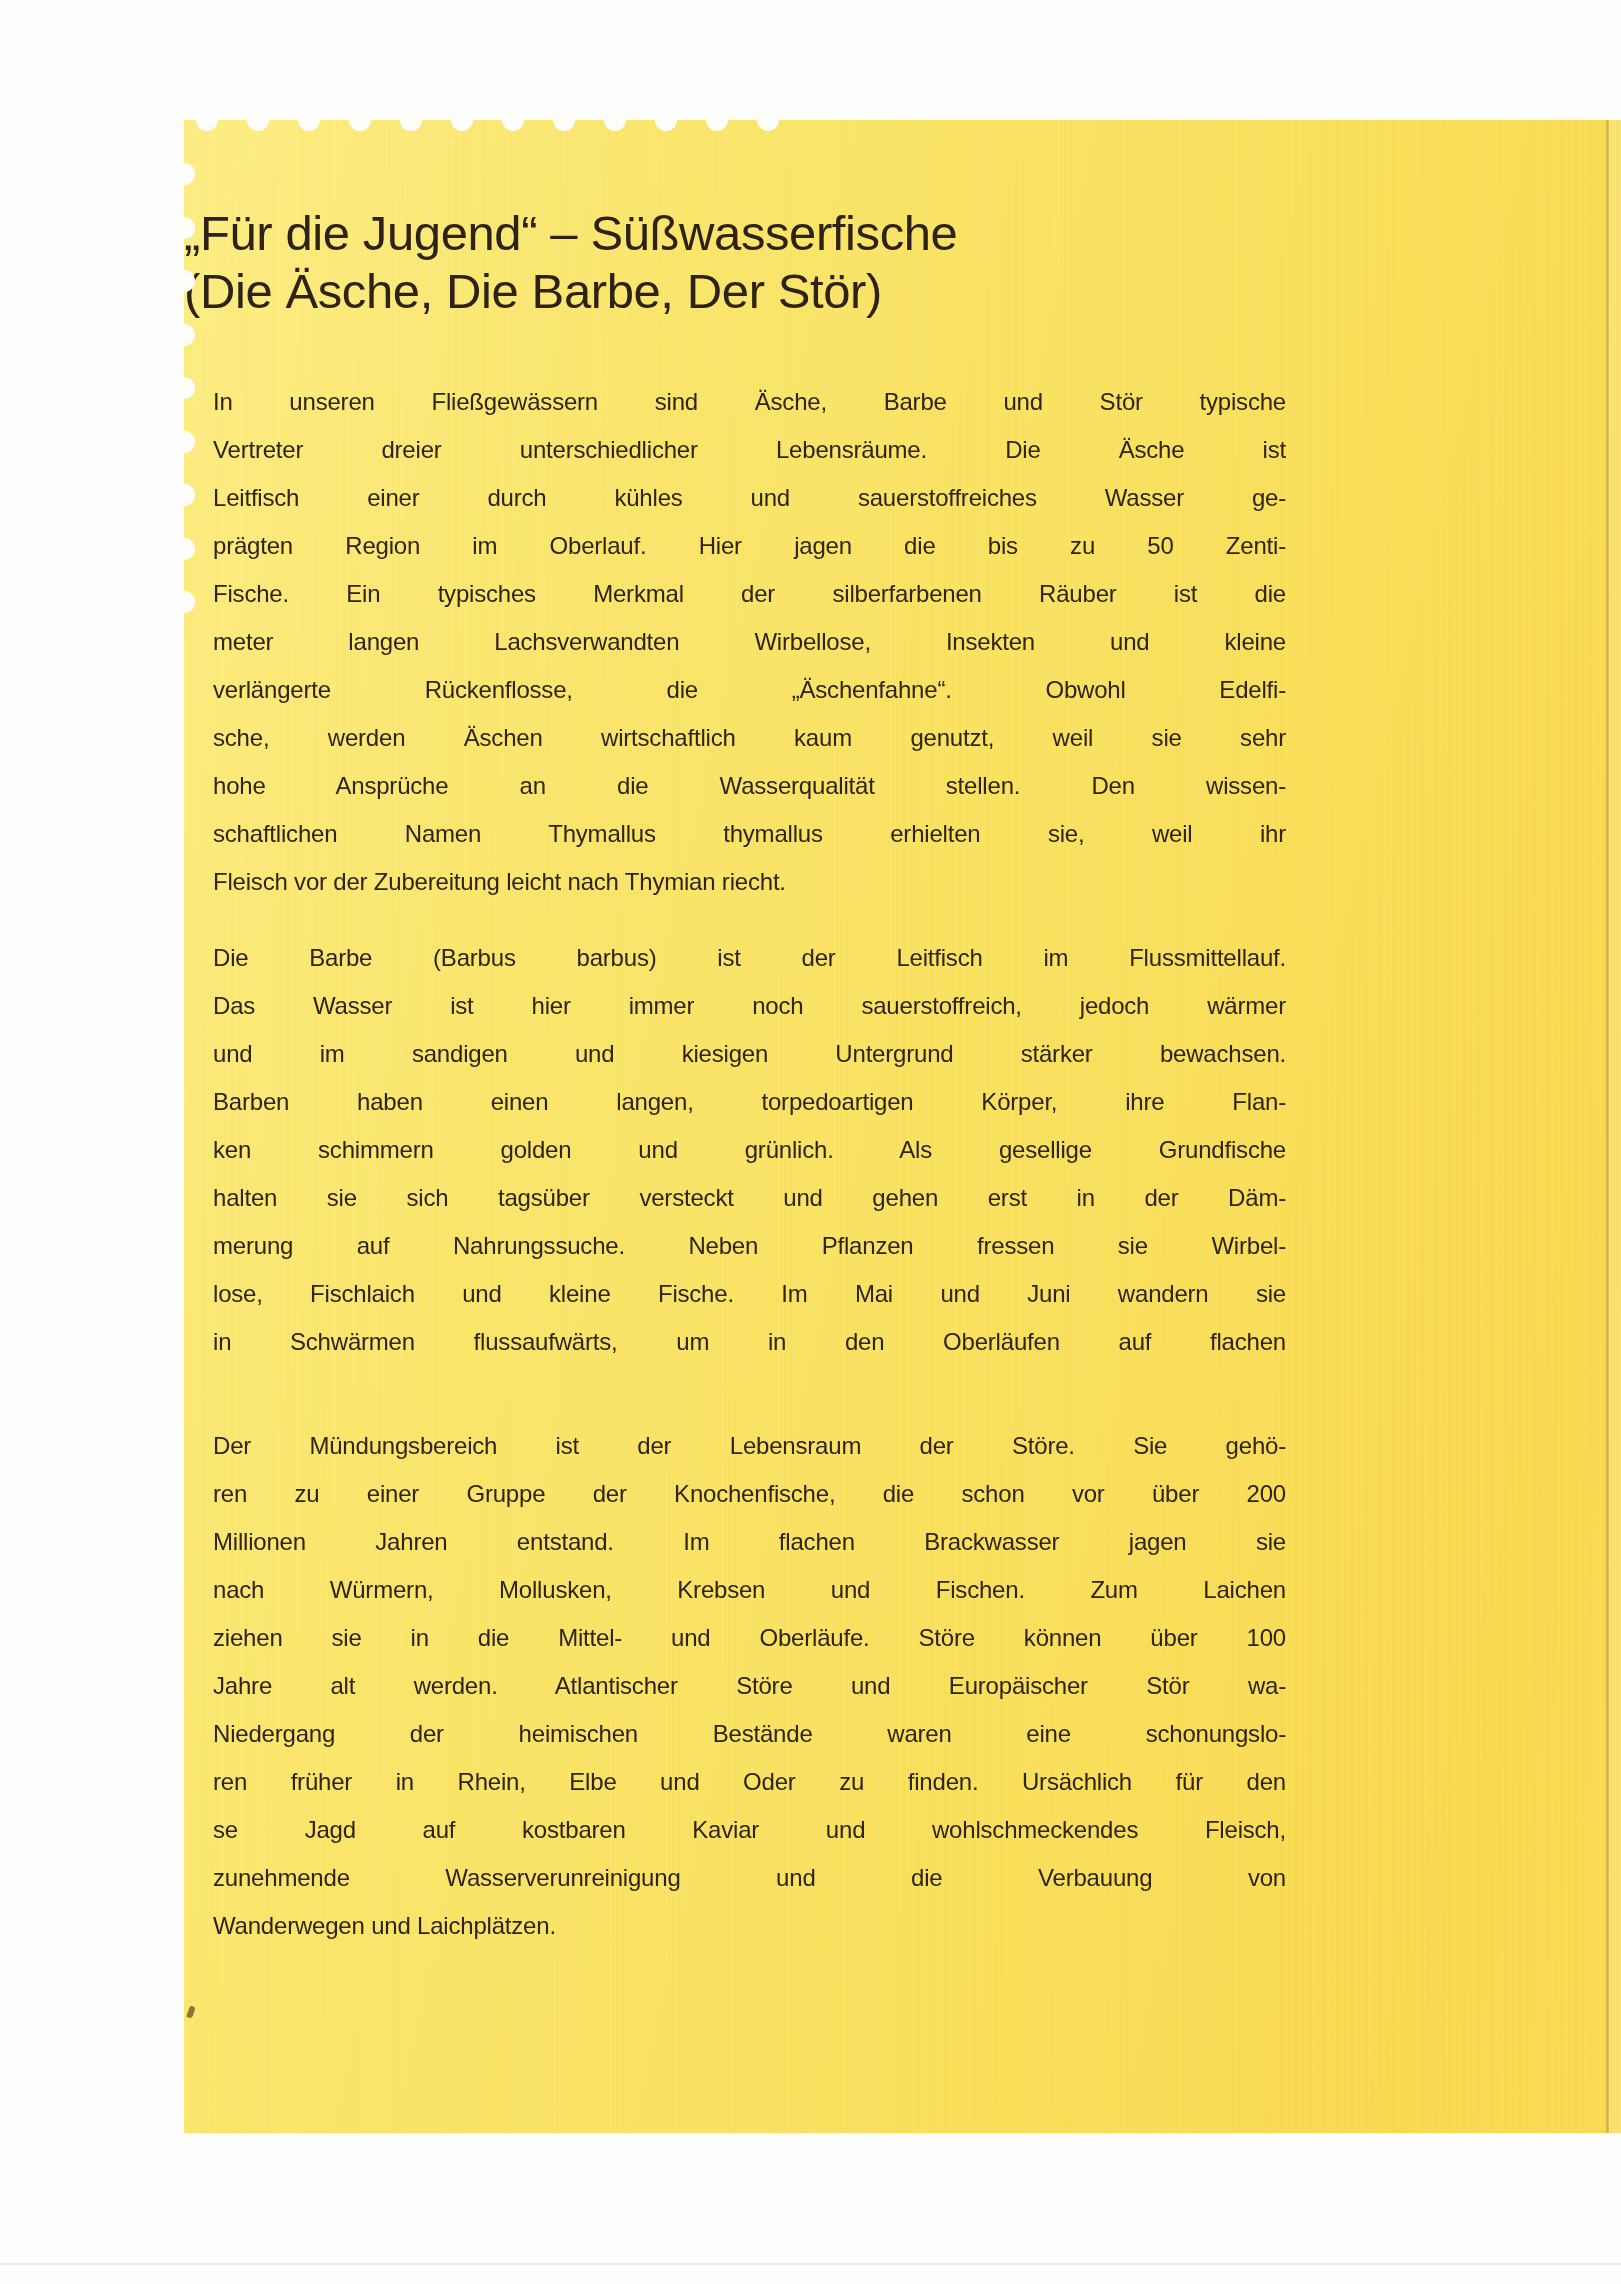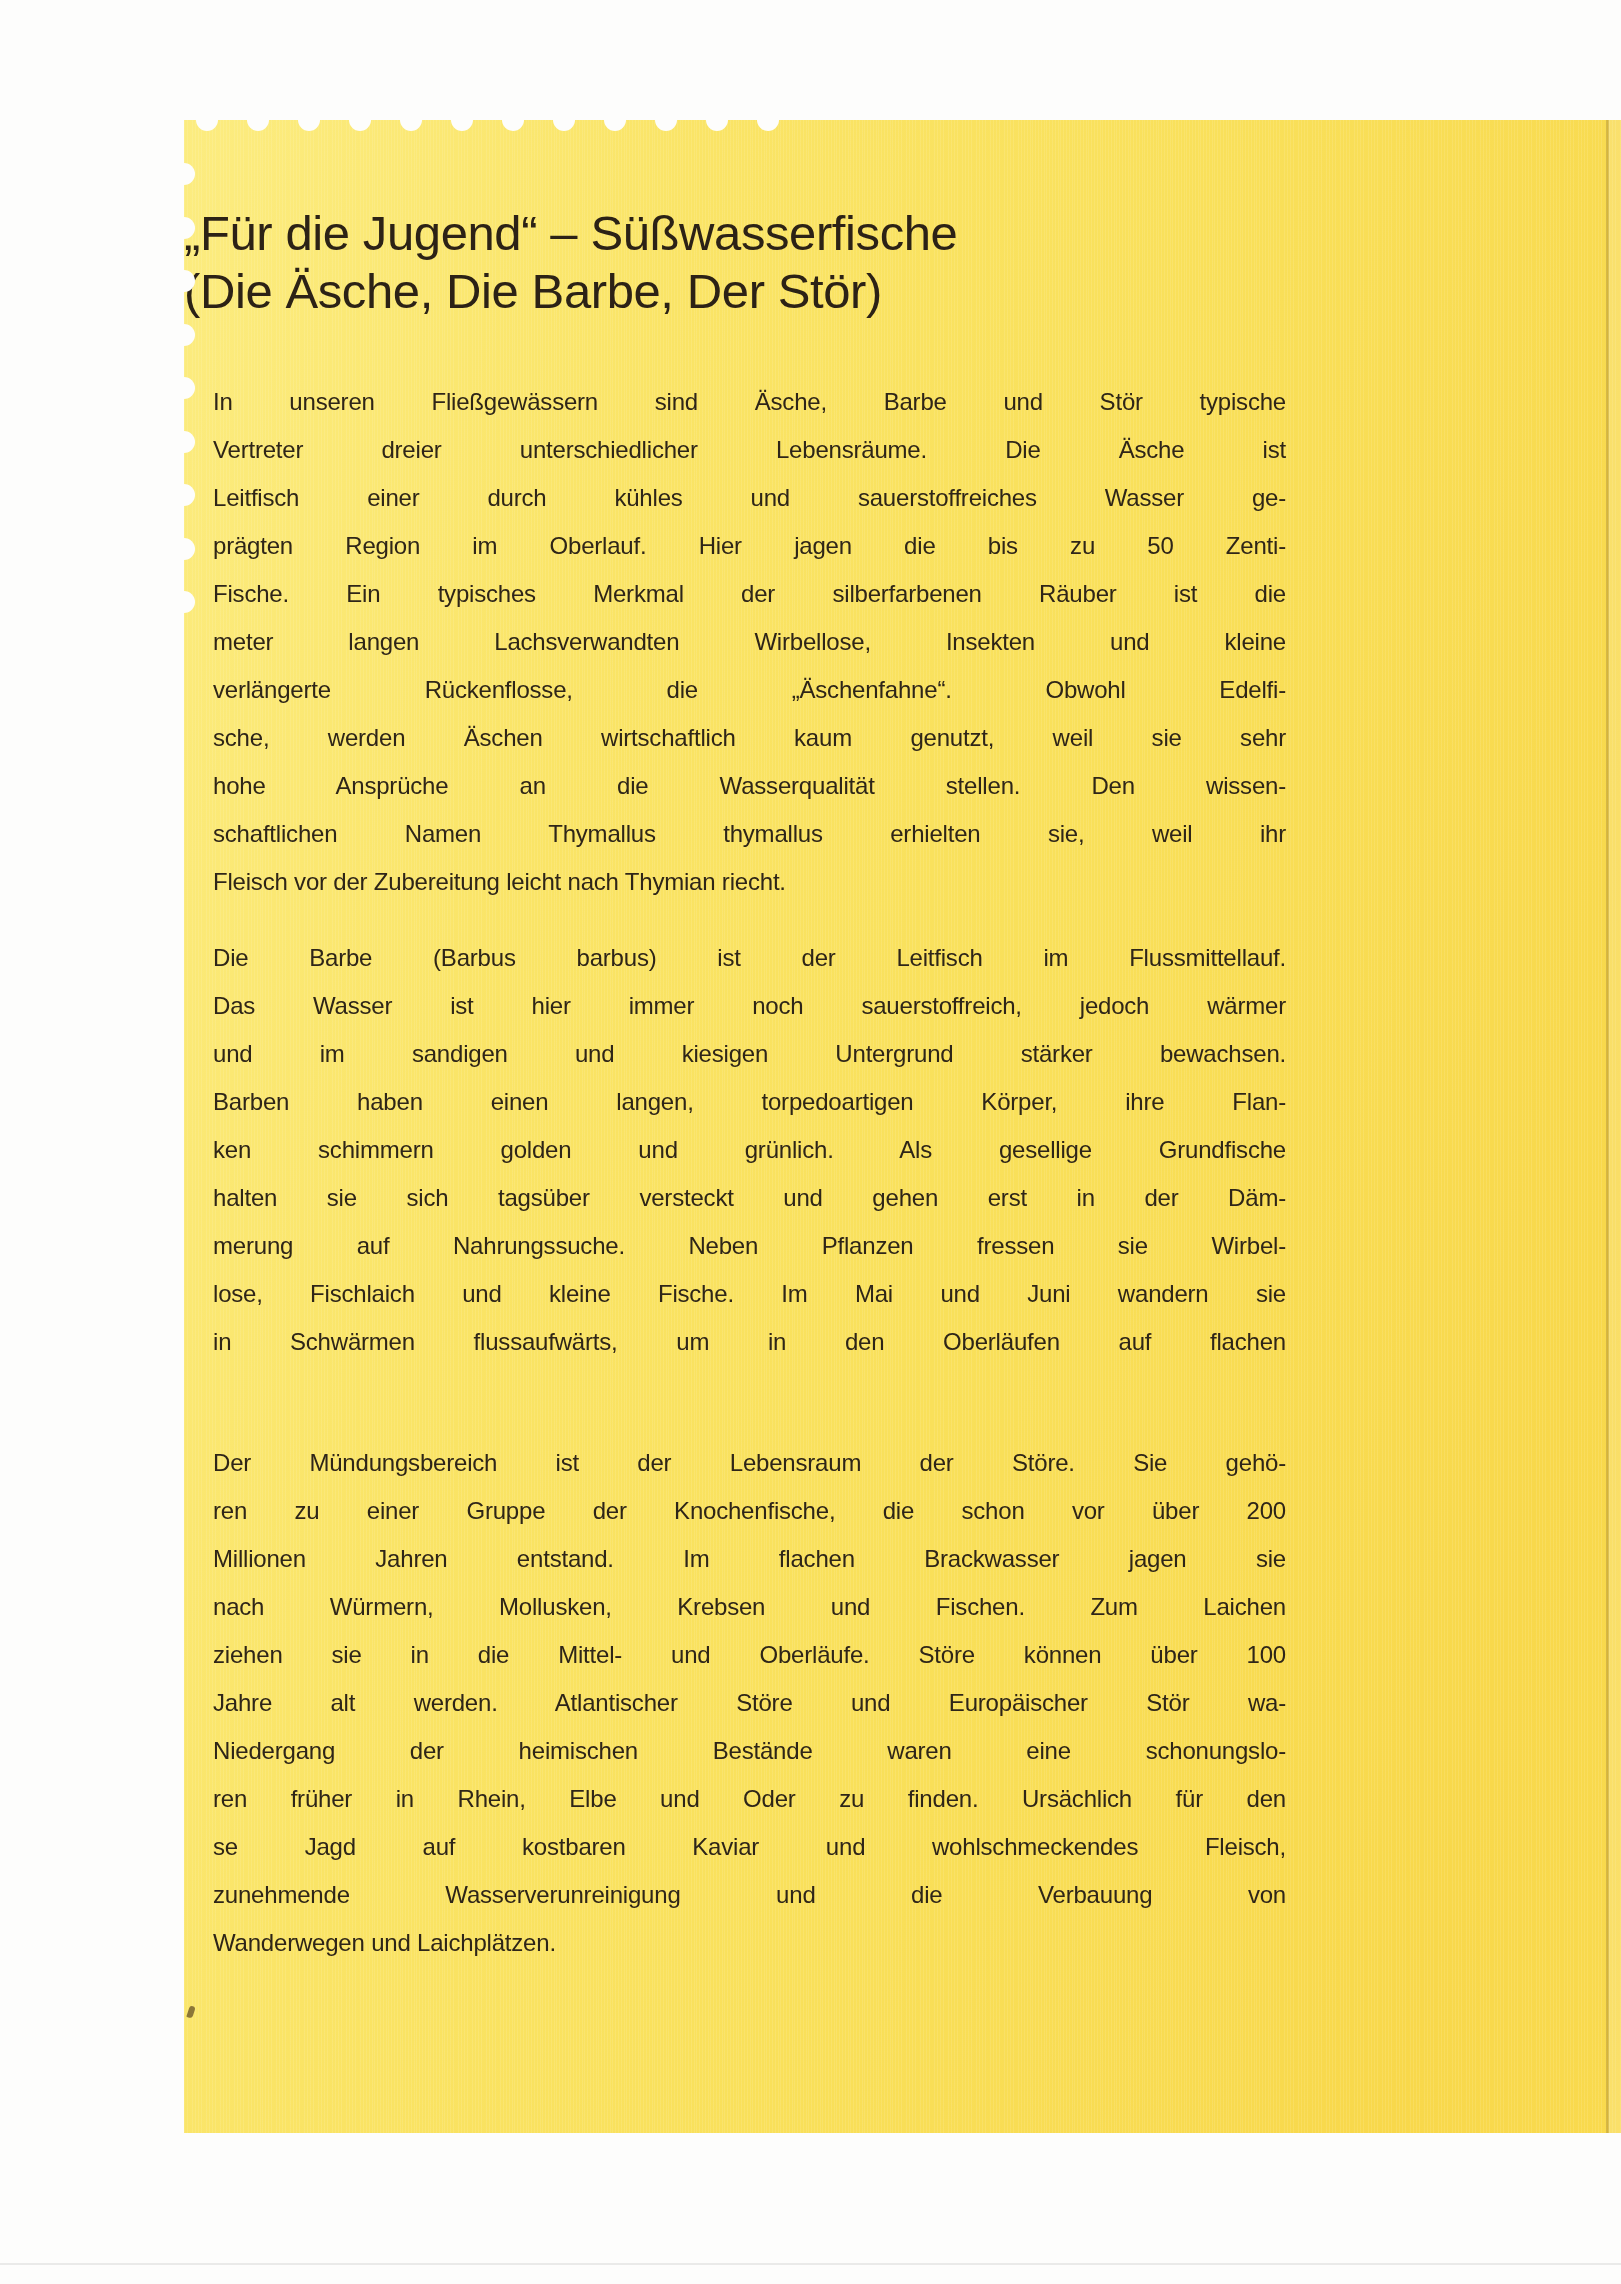--- a/index.html
+++ b/index.html
@@ -81,21 +81,21 @@
   }
   .line {
     text-align: justify;
     text-align-last: justify;
     white-space: normal;
   }
   .line.last {
     text-align-last: left;
   }
   .para-1 { margin-top: 28px; }
-  .para-2 { margin-top: 73px; }
+  .para-2 { margin-top: 56px; }
   .ink-mark {
     position: absolute;
     left: 188px;
     top: 2006px;
     width: 6.4px;
     height: 12px;
     background: rgba(80, 58, 26, 0.65);
     border-radius: 3.7px 3.7px 3.7px 0.9px;
     transform: rotate(18deg);
   }

